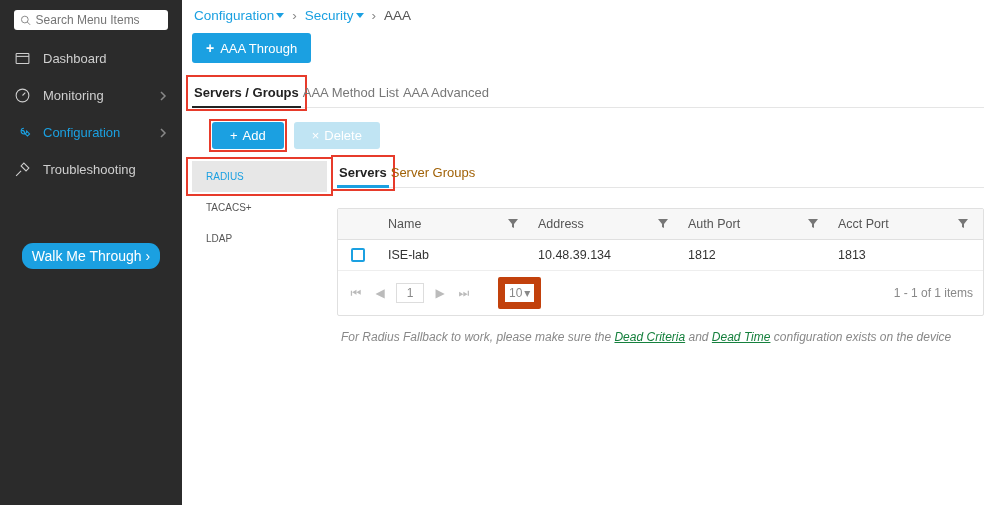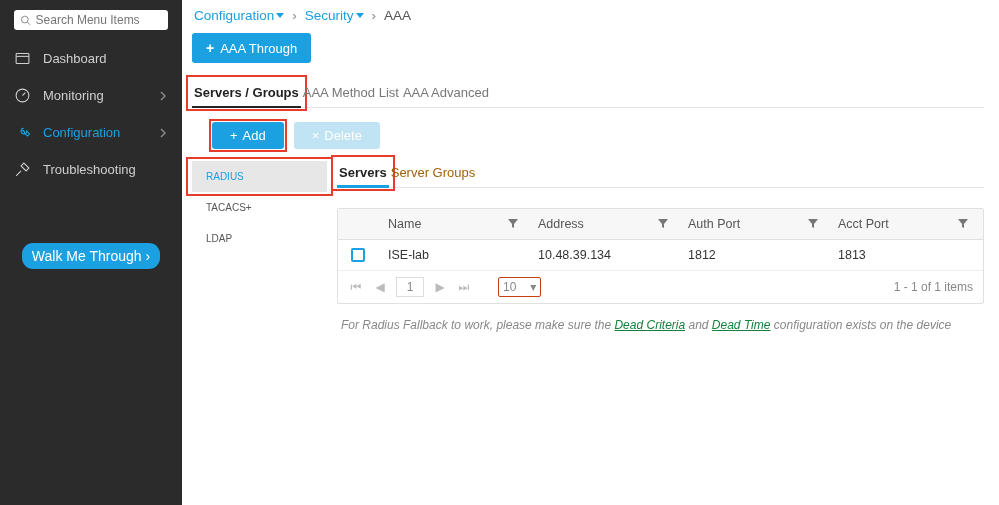--- a/index.html
+++ b/index.html
@@ -62,21 +62,21 @@
   .w-auth{ width:150px;}
   .w-acct{ width:150px;}
   .th.sortable { justify-content:space-between;}
   .funnel { width:10px; height:10px; color:#777;}
   .trow { display:flex; border-bottom:1px solid #eee;}
   .cb { width:14px; height:14px; border:2px solid #1ba0e1; border-radius:2px; background:#fff;}
   
   .pager { display:flex; align-items:center; padding:6px 10px; gap:8px; font-size:12px; color:#888;}
   .pager .pg-btn { width:16px; text-align:center; color:#bbb;}
   .pager .pg-cur { border:1px solid #ddd; width:28px; text-align:center; padding:2px;}
-  .pager .pg-size { display:flex; align-items:center; border:1px solid #c2410c; padding:2px 4px; gap:14px; border-radius:2px;}
+  .pager .pg-size { display:flex; align-items:center; border:7px solid #c2410c; padding:2px 4px; gap:2px; border-radius:2px;}
   .pager .spacer { flex:1;}
   .note { color:#888; font-style:italic; font-size:12px; margin:14px 4px 0 4px;}
   .note a { color:#15803d; font-style:italic;}
   svg { display:block;}
 </style>
 </head>
 <body>
 
 <div class="app">
 

